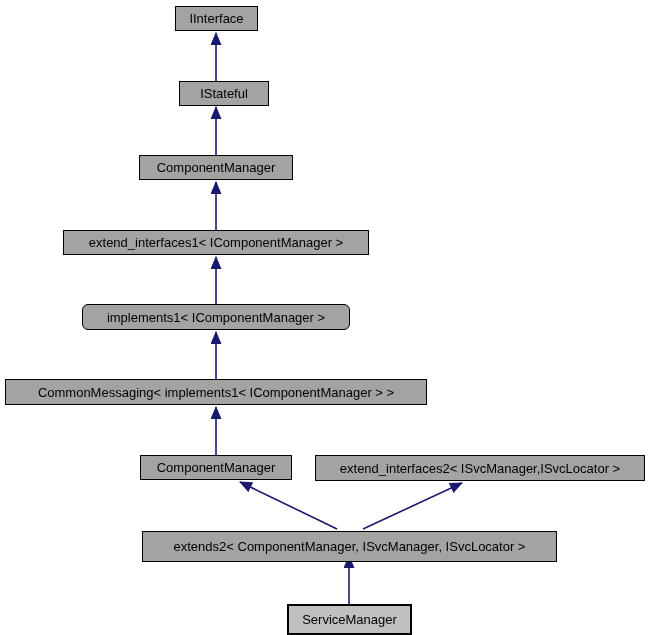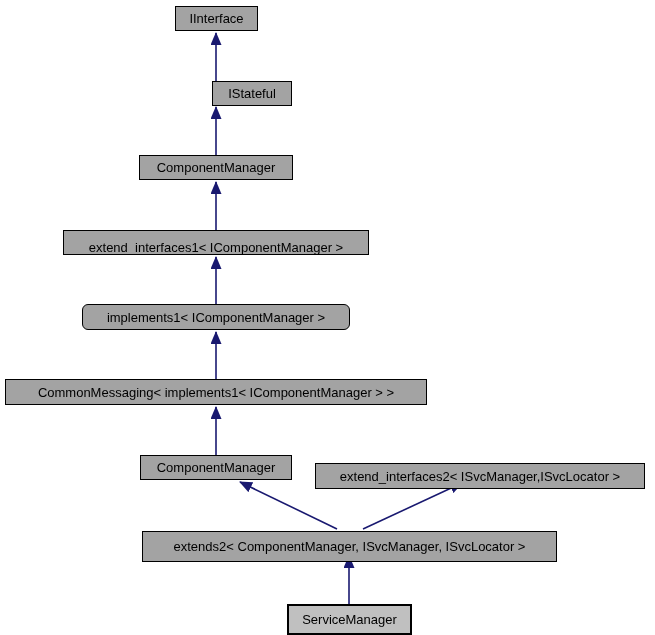--- a/index.html
+++ b/index.html
@@ -65,45 +65,45 @@
     <line x1="216" y1="455" x2="216" y2="407" stroke="#191970" stroke-width="1.6" marker-end="url(#arrowhead)"></line>
     <line x1="337" y1="529" x2="240" y2="482" stroke="#191970" stroke-width="1.6" marker-end="url(#arrowhead)"></line>
     <line x1="363" y1="529" x2="462" y2="483" stroke="#191970" stroke-width="1.6" marker-end="url(#arrowhead)"></line>
     <line x1="349" y1="604" x2="349" y2="556" stroke="#191970" stroke-width="1.6" marker-end="url(#arrowhead)"></line>
   </svg>
 
   <div class="node" style="left:175px; top:6px;   width:83px;  height:25px;">
     <span>IInterface</span>
   </div>
 
-  <div class="node" style="left:179px; top:81px;  width:80px;  height:25px;margin-left:33px;">
+  <div class="node" style="left:179px; top:81px;  width:90px;  height:25px;">
     <span>IStateful</span>
   </div>
 
   <div class="node" style="left:139px; top:155px; width:154px; height:25px;">
     <span>ComponentManager</span>
   </div>
 
-  <div class="node" style="left:63px;  top:230px; width:306px; height:25px;align-items:flex-end;">
+  <div class="node" style="left:63px;  top:230px; width:306px; height:25px;">
     <span>extend_interfaces1&lt; IComponentManager &gt;</span>
   </div>
 
   <div class="node" style="left:82px;  top:304px; width:268px; height:26px;border-radius:6px;">
     <span>implements1&lt; IComponentManager &gt;</span>
   </div>
 
   <div class="node" style="left:5px;   top:379px; width:422px; height:26px;">
     <span>CommonMessaging&lt; implements1&lt; IComponentManager &gt; &gt;</span>
   </div>
 
   <div class="node" style="left:140px; top:455px; width:152px; height:25px;">
     <span>ComponentManager</span>
   </div>
 
-  <div class="node" style="left:315px; top:455px; width:330px; height:26px;margin-top:8px;">
+  <div class="node" style="left:315px; top:455px; width:330px; height:26px;">
     <span>extend_interfaces2&lt; ISvcManager,ISvcLocator &gt;</span>
   </div>
 
   <div class="node" style="left:142px; top:531px; width:415px; height:31px;text-align:right;">
     <span>extends2&lt; ComponentManager, ISvcManager, ISvcLocator &gt;</span>
   </div>
 
   <div class="node highlight" style="left:287px; top:604px; width:125px; height:31px;">
     <span>ServiceManager</span>
   </div>

